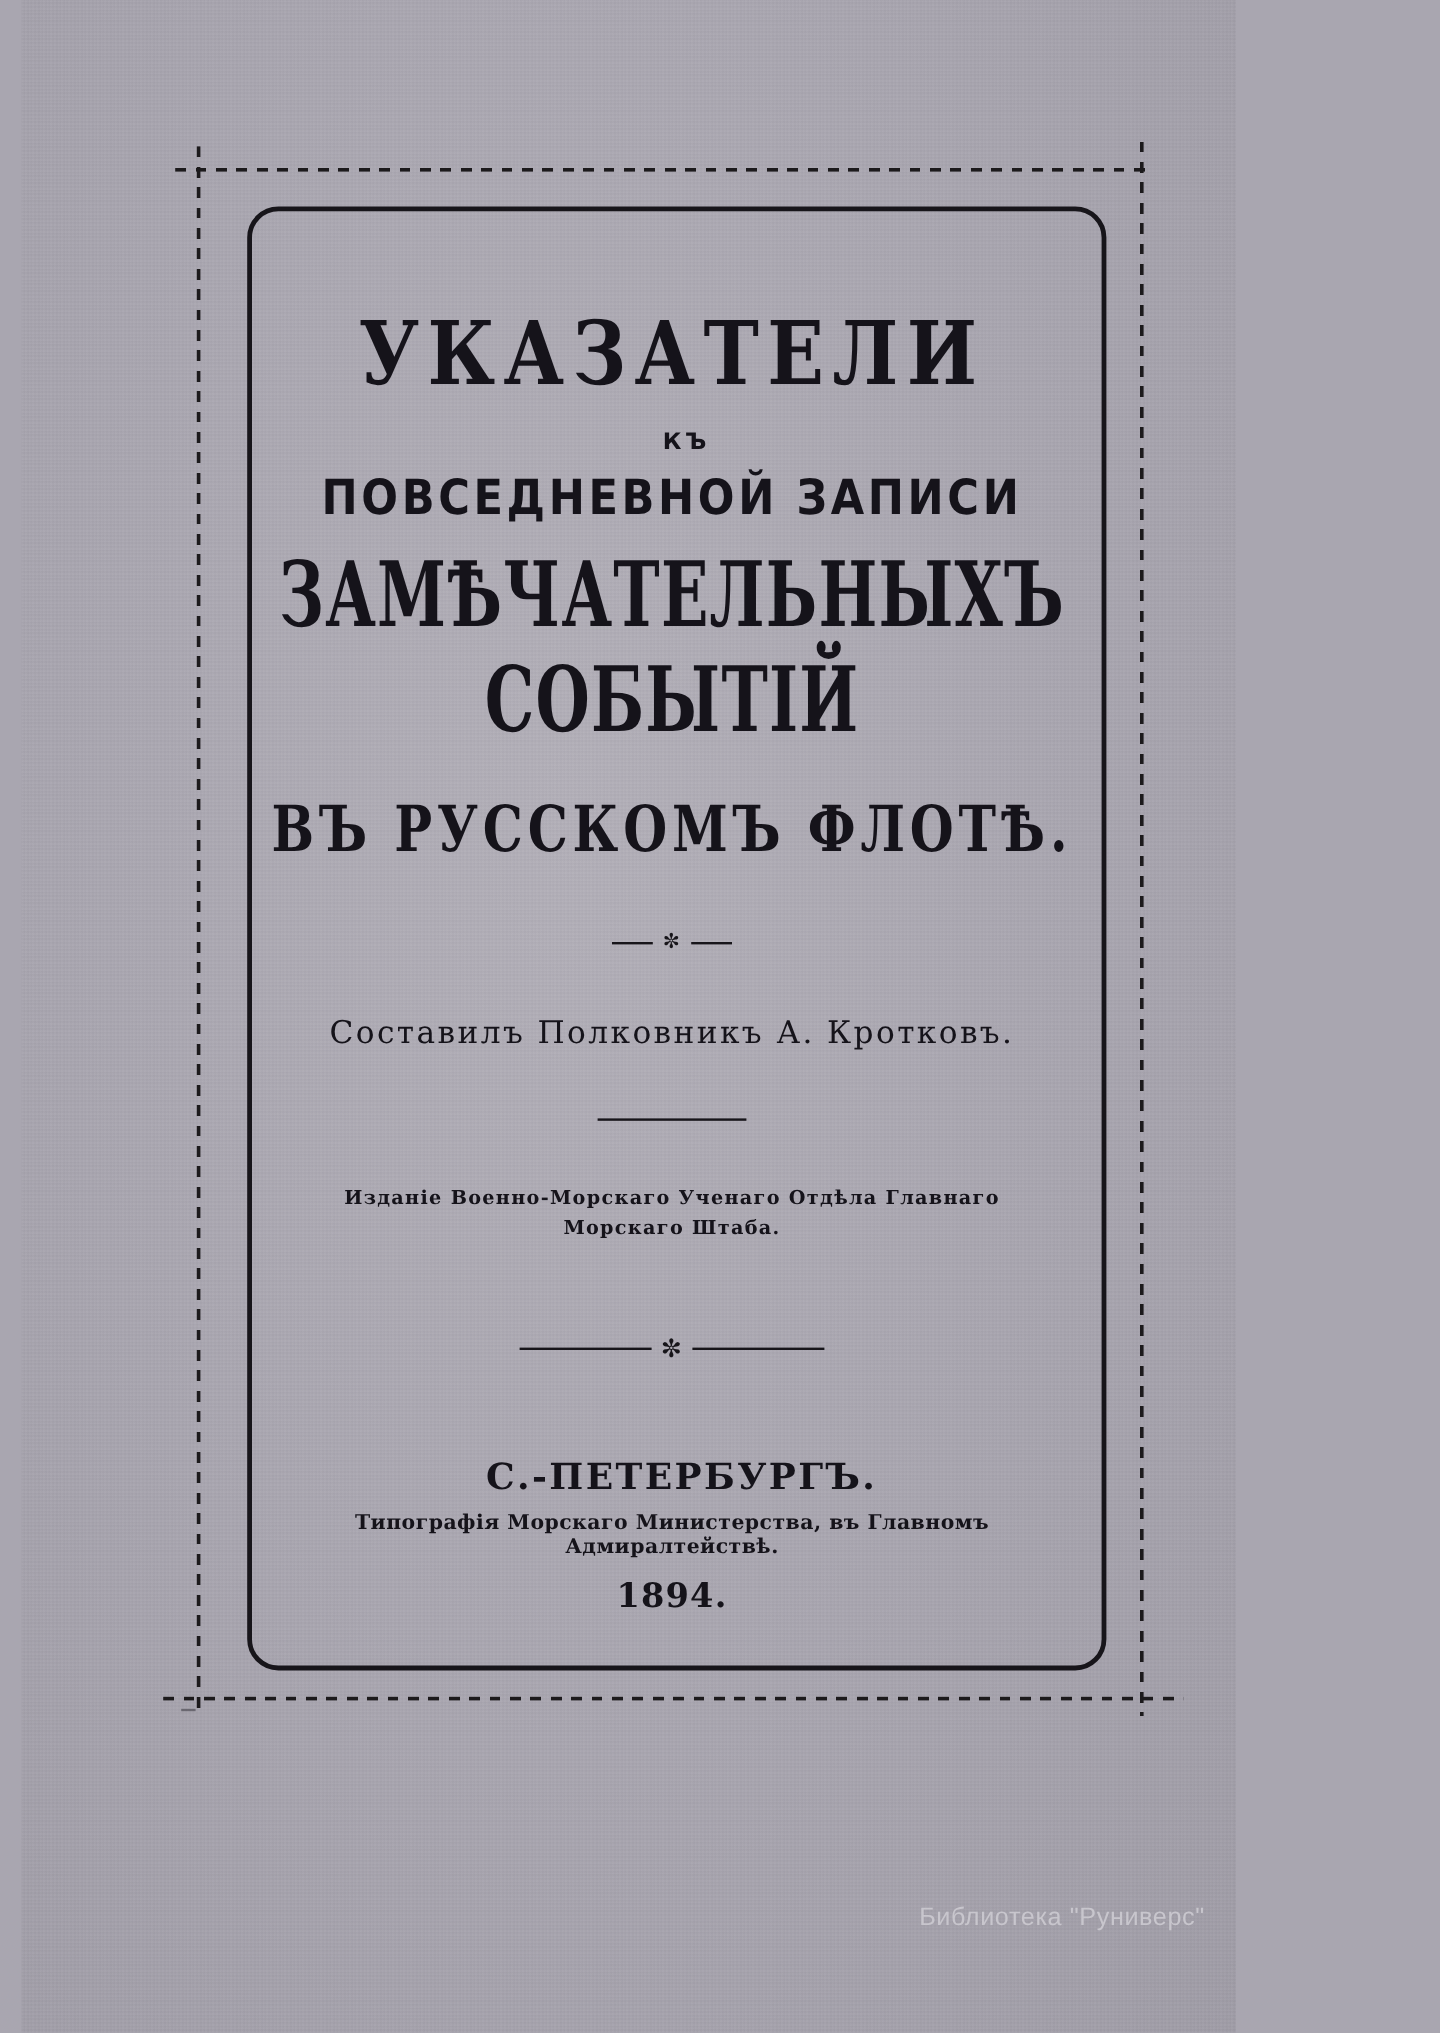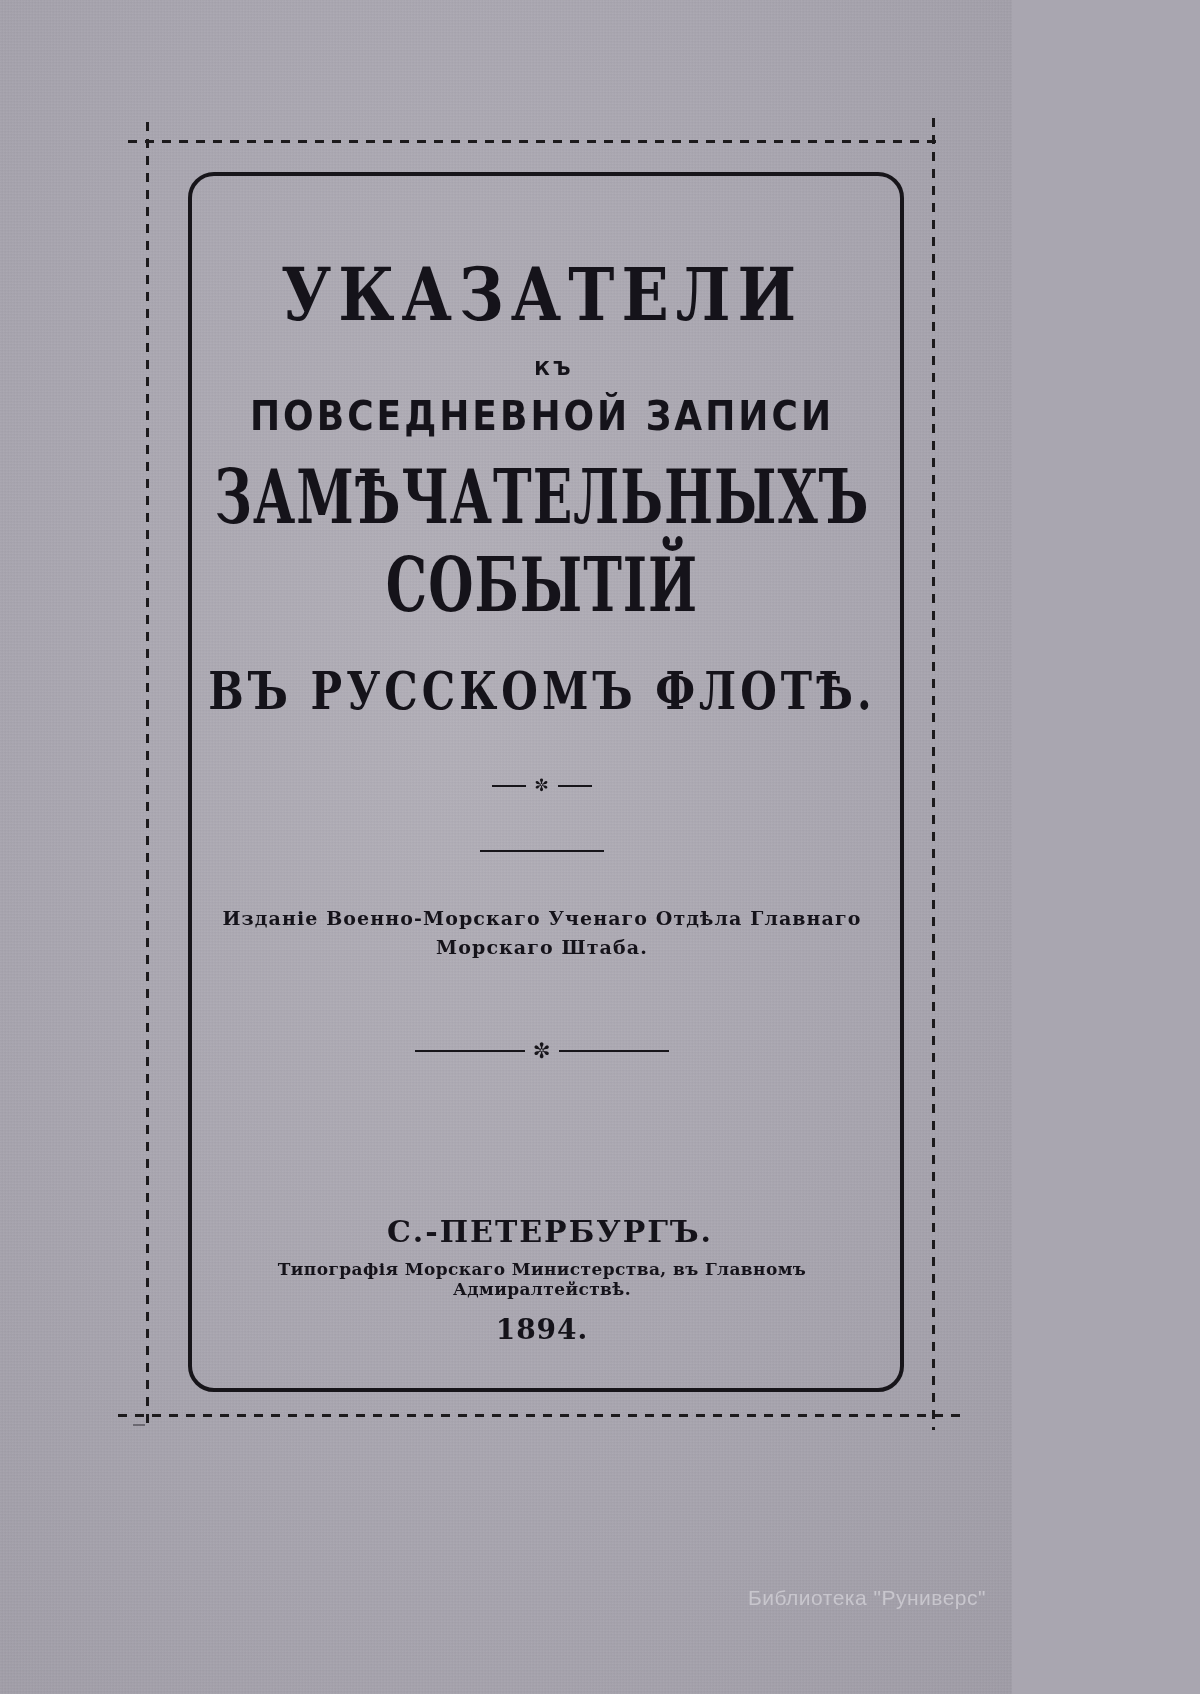--- a/index.html
+++ b/index.html
@@ -11,21 +11,21 @@
     height: 1694px;
     background: #a9a6b0;
     font-family: "Liberation Serif", serif;
     overflow: hidden;
     position: relative;
   }
 
   
   #scan {
     position: absolute;
-    left: 0; top: 0;
+    left: 18px; top: 0;
     width: 1012px;
     height: 1694px;
     background:
       radial-gradient(ellipse at 45% 40%, #b2afb8 0%, #a8a5af 55%, #9f9ca6 100%);
   }
 
   
   #grain {
     position: absolute;
     inset: 0;
@@ -154,21 +154,21 @@
 
   #short-rule {
     width: 124px;
     height: 2px;
     background: #17151a;
     margin: 56px auto 0 auto;
   }
 
   #publisher {
     margin-top: 52px;
-    font-size: 19px;
+    font-size: 16px;
     line-height: 1.55;
     letter-spacing: 1.1px;
     font-family: "DejaVu Serif", serif;
     font-weight: 600;
   }
 
   #imprint {
     position: absolute;
     left: 0;
     right: 0;
@@ -240,20 +240,21 @@
     <div id="title-3">ЗАМѢЧАТЕЛЬНЫХЪ СОБЫТІЙ</div>
 
     <div id="title-4">ВЪ РУССКОМЪ ФЛОТѢ.</div>
 
     <div class="ornament" id="ornament-1">
       <span class="orn-rule" style="width:34px"></span>
       <span class="orn-glyph">✼</span>
       <span class="orn-rule" style="width:34px"></span>
     </div>
 
+    <div id="author">Составилъ Полковникъ А. Кротковъ.</div>
 
     <div id="short-rule"></div>
 
     <div id="publisher">
       <div>Изданіе Военно-Морскаго Ученаго Отдѣла Главнаго</div>
       <div>Морскаго Штаба.</div>
     </div>
 
     <div class="ornament" id="ornament-2">
       <span class="orn-rule" style="width:110px"></span>

